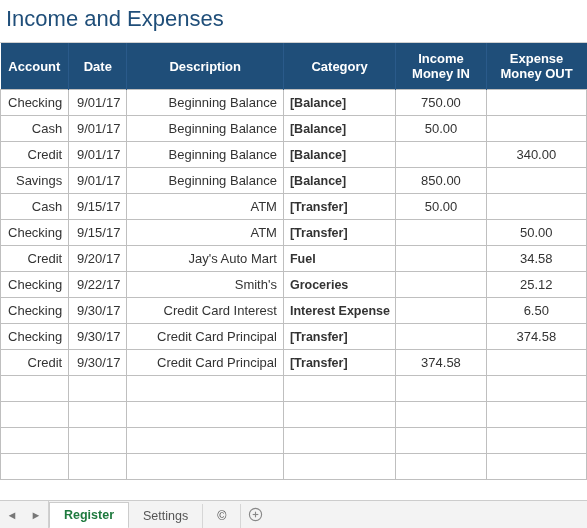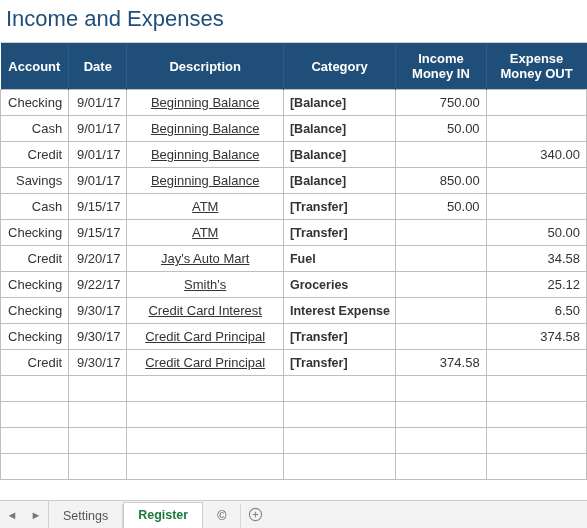--- a/index.html
+++ b/index.html
@@ -42,23 +42,23 @@
     border: 1px solid #bfbfbf;
     padding: 4px 6px;
     height: 26px;
     font-size: 13px;
     color: #333;
     white-space: nowrap;
     overflow: hidden;
   }
   tbody td.account { text-align: right; margin-left: 26px; }
   tbody td.date { text-align: right; }
-  tbody td.desc { text-align: center; text-decoration: underline; }
+  tbody td.desc { text-align: right; }
   tbody td.cat { text-align: left; font-size: 12.5px; font-weight: bold; }
-  tbody td.num { text-align: right; }
+  tbody td.num { text-align: center; }
   .col-account { width: 68px; }
   .col-date    { width: 58px; }
   .col-desc    { width: 156px; }
   .col-cat     { width: 112px; }
   .col-in      { width: 90px; }
   .col-out     { width: 100px; }
   .tabbar {
     position: absolute;
     bottom: 0;
     left: 0;
@@ -262,22 +262,22 @@
       </tr>
     </tbody>
 </table>
 
 <div class="tabbar">
   <div class="nav-group">
     <div class="nav-btn">◄</div>
     <div class="nav-btn">►</div>
   </div>
   <div class="tabs">
+    <div class="tab active">Register</div>
     <div class="tab">Settings</div>
-    <div class="tab active">Register</div>
     <div class="tab">©</div>
   </div>
   <div class="add-sheet">
     <svg width="15" height="15" viewBox="0 0 16 16" fill="none" stroke-width="1.2">
       <circle cx="8" cy="8" r="6.5"></circle>
       <line x1="8" y1="5" x2="8" y2="11"></line>
       <line x1="5" y1="8" x2="11" y2="8"></line>
     </svg>
   </div>
 </div>

